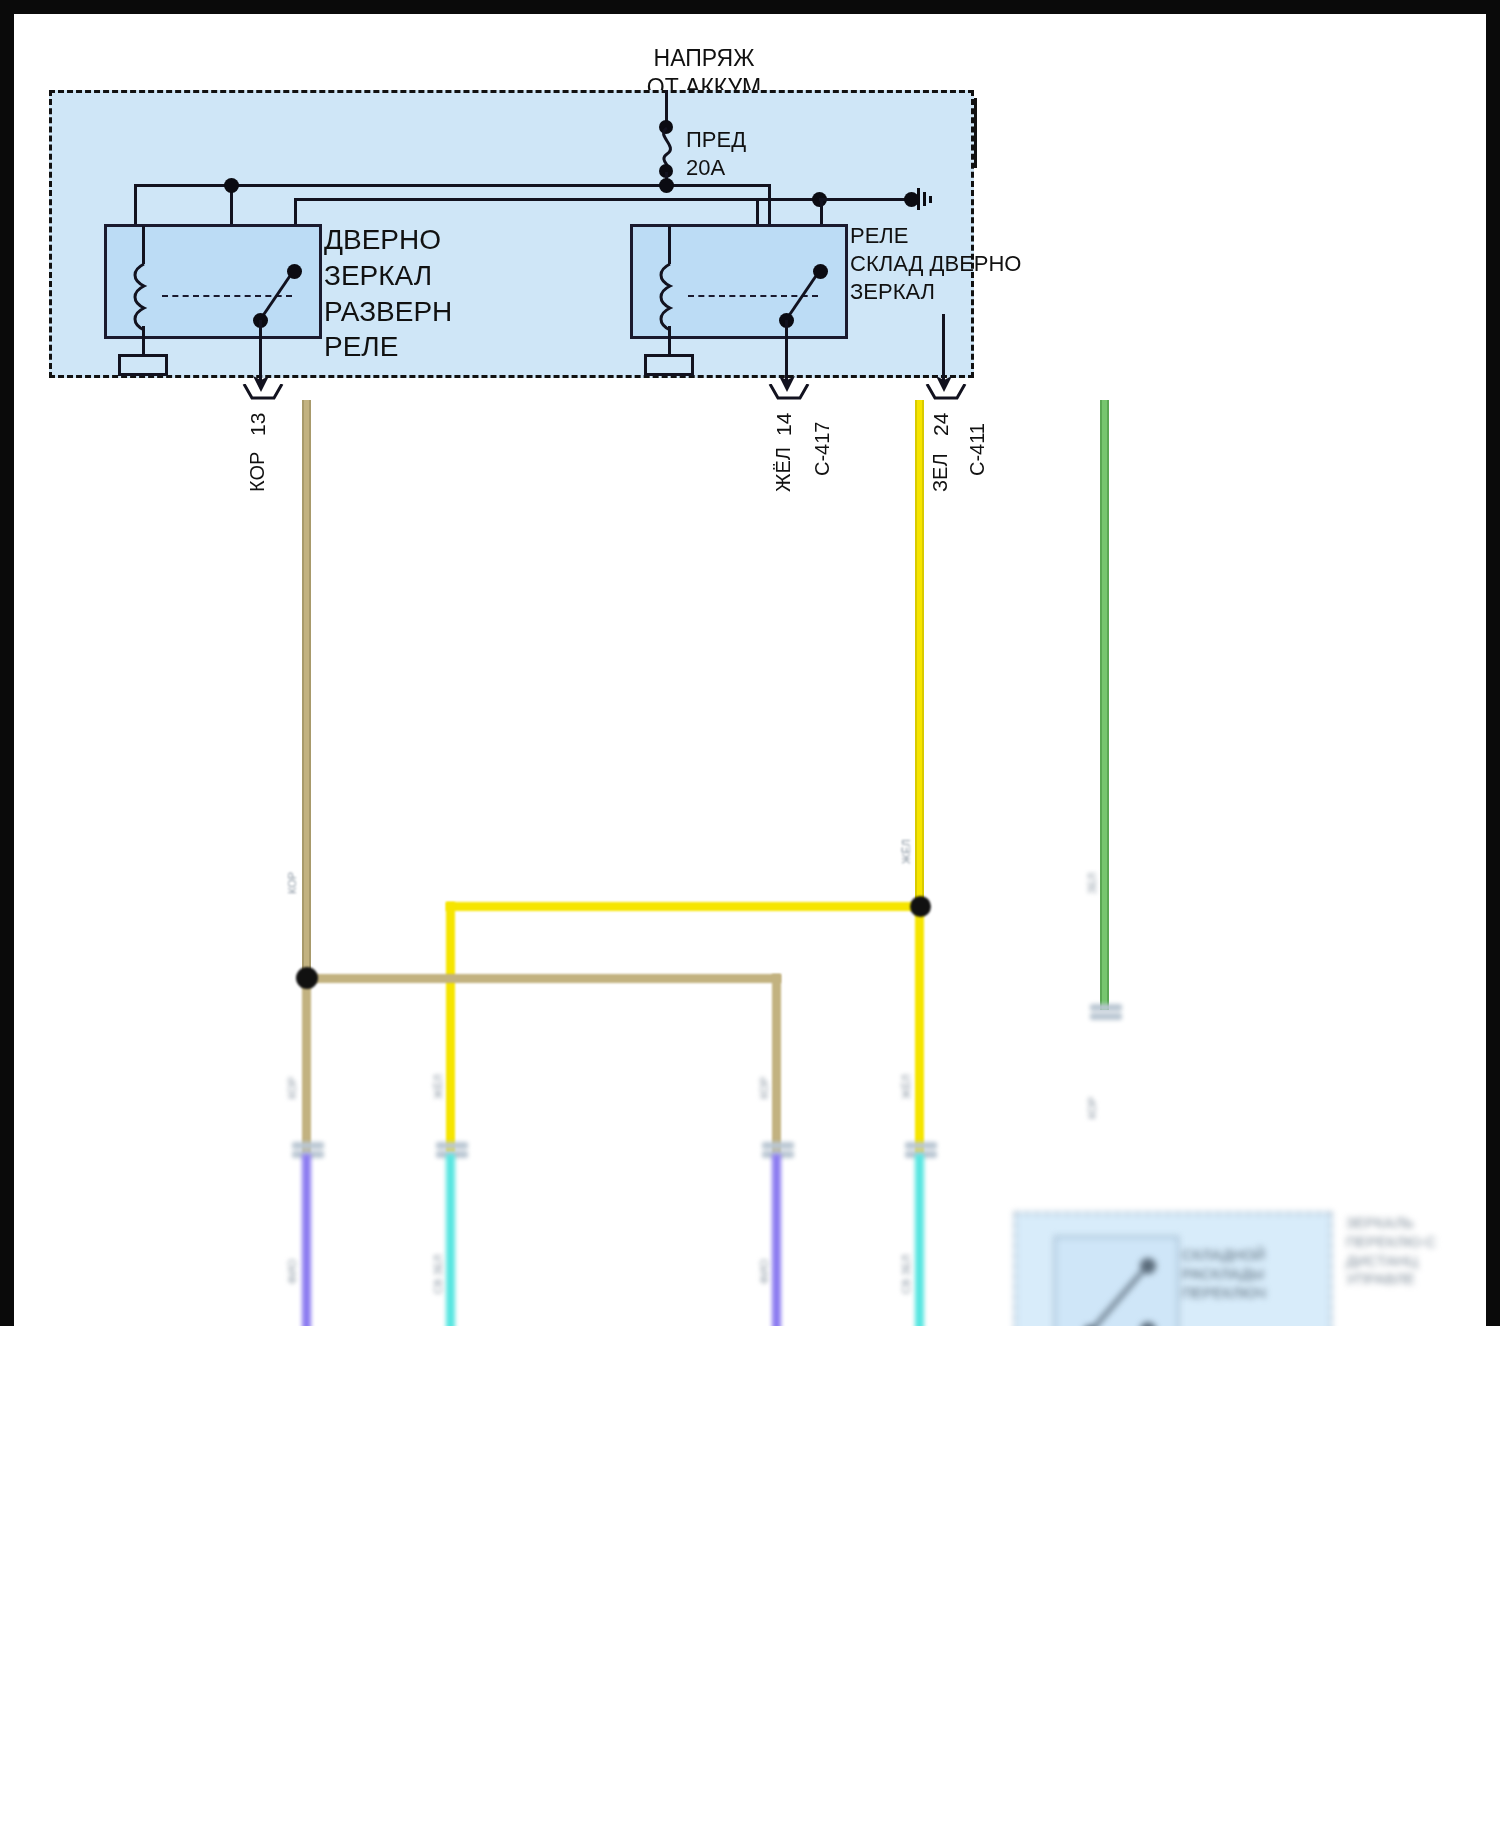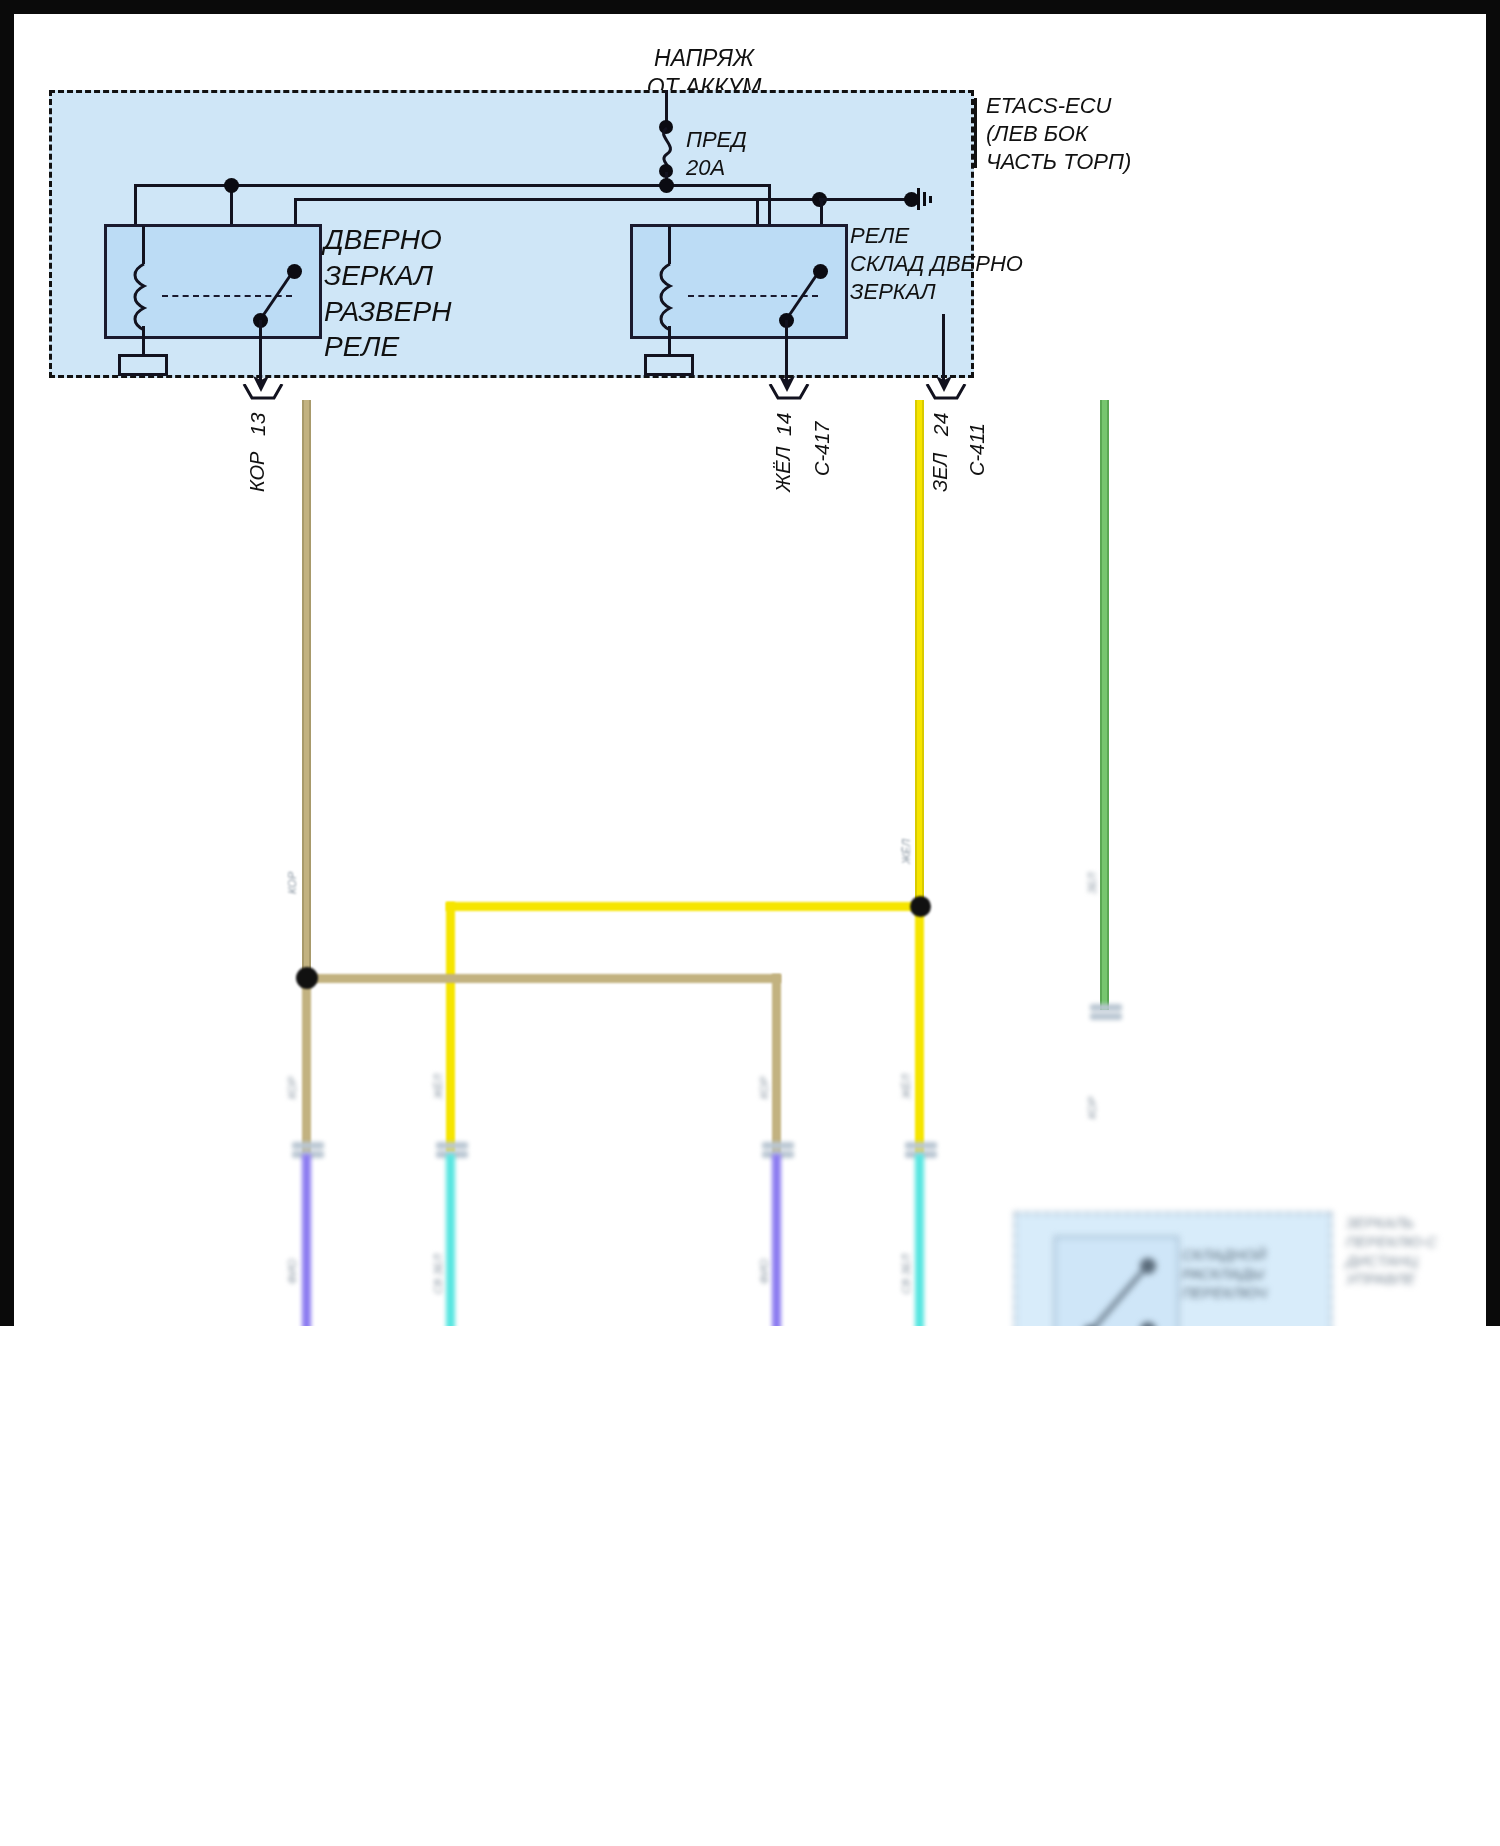--- a/index.html
+++ b/index.html
@@ -1,17 +1,17 @@
 <!DOCTYPE html>
 <html><head>
 <meta charset="utf-8">
 <style>
   html,body{margin:0;padding:0;background:#fff;}
   body{font-family:"Liberation Sans",sans-serif;}
-  #page{position:relative;width:1500px;height:1326px;background:#4d7c0f;overflow:hidden;font-style:italic;}
+  #page{position:relative;width:1500px;height:1326px;background:#4d7c0f;overflow:hidden;}
 
   
   #frame{position:absolute;left:0;top:0;width:1500px;height:1846px;
          border:14px solid #0a0a0a;box-sizing:border-box;background:#ffffff;}
   #inner{position:absolute;left:14px;top:14px;width:1472px;height:1818px;background:#fff;overflow:hidden;}
 
   .abs{position:absolute;}
 
   
   .ecu-box{position:absolute;border:3px dashed #111;background:#cfe6f7;box-sizing:border-box;}
@@ -65,23 +65,20 @@
 <div id="page">
   <div id="frame"></div>
   <div id="inner">
 
     <div class="lbl" style="left:600px;top:30px;font-size:23px;text-align:center;width:180px;">НАПРЯЖ
 ОТ АККУМ</div>
 
     <div class="ecu-box" style="left:35px;top:76px;width:925px;height:288px;"></div>
 
     <div class="abs" style="left:960px;top:84px;width:3px;height:70px;border-left:3px solid #111;"></div>
-    <div class="lbl" style="left:972px;top:78px;font-size:22px;">ETACS-ECU
-(ЛЕВ БОК
-ЧАСТЬ ТОРП)</div>
 
     <div class="w wv" style="left:651px;top:76px;width:3px;height:34px;"></div>
     <div class="dot" style="left:645px;top:106px;width:14px;height:14px;"></div>
 
     <svg class="fuse" style="left:636px;top:112px;" width="34" height="46" viewBox="0 0 34 46">
       <path d="M17 2 C 5 10, 29 20, 17 28 C 8 34, 22 40, 17 44" fill="none" stroke="#12121f" stroke-width="3"></path>
     </svg>
     <div class="dot" style="left:645px;top:150px;width:14px;height:14px;"></div>
     <div class="lbl" style="left:672px;top:112px;font-size:22px;">ПРЕД
 20A</div>

